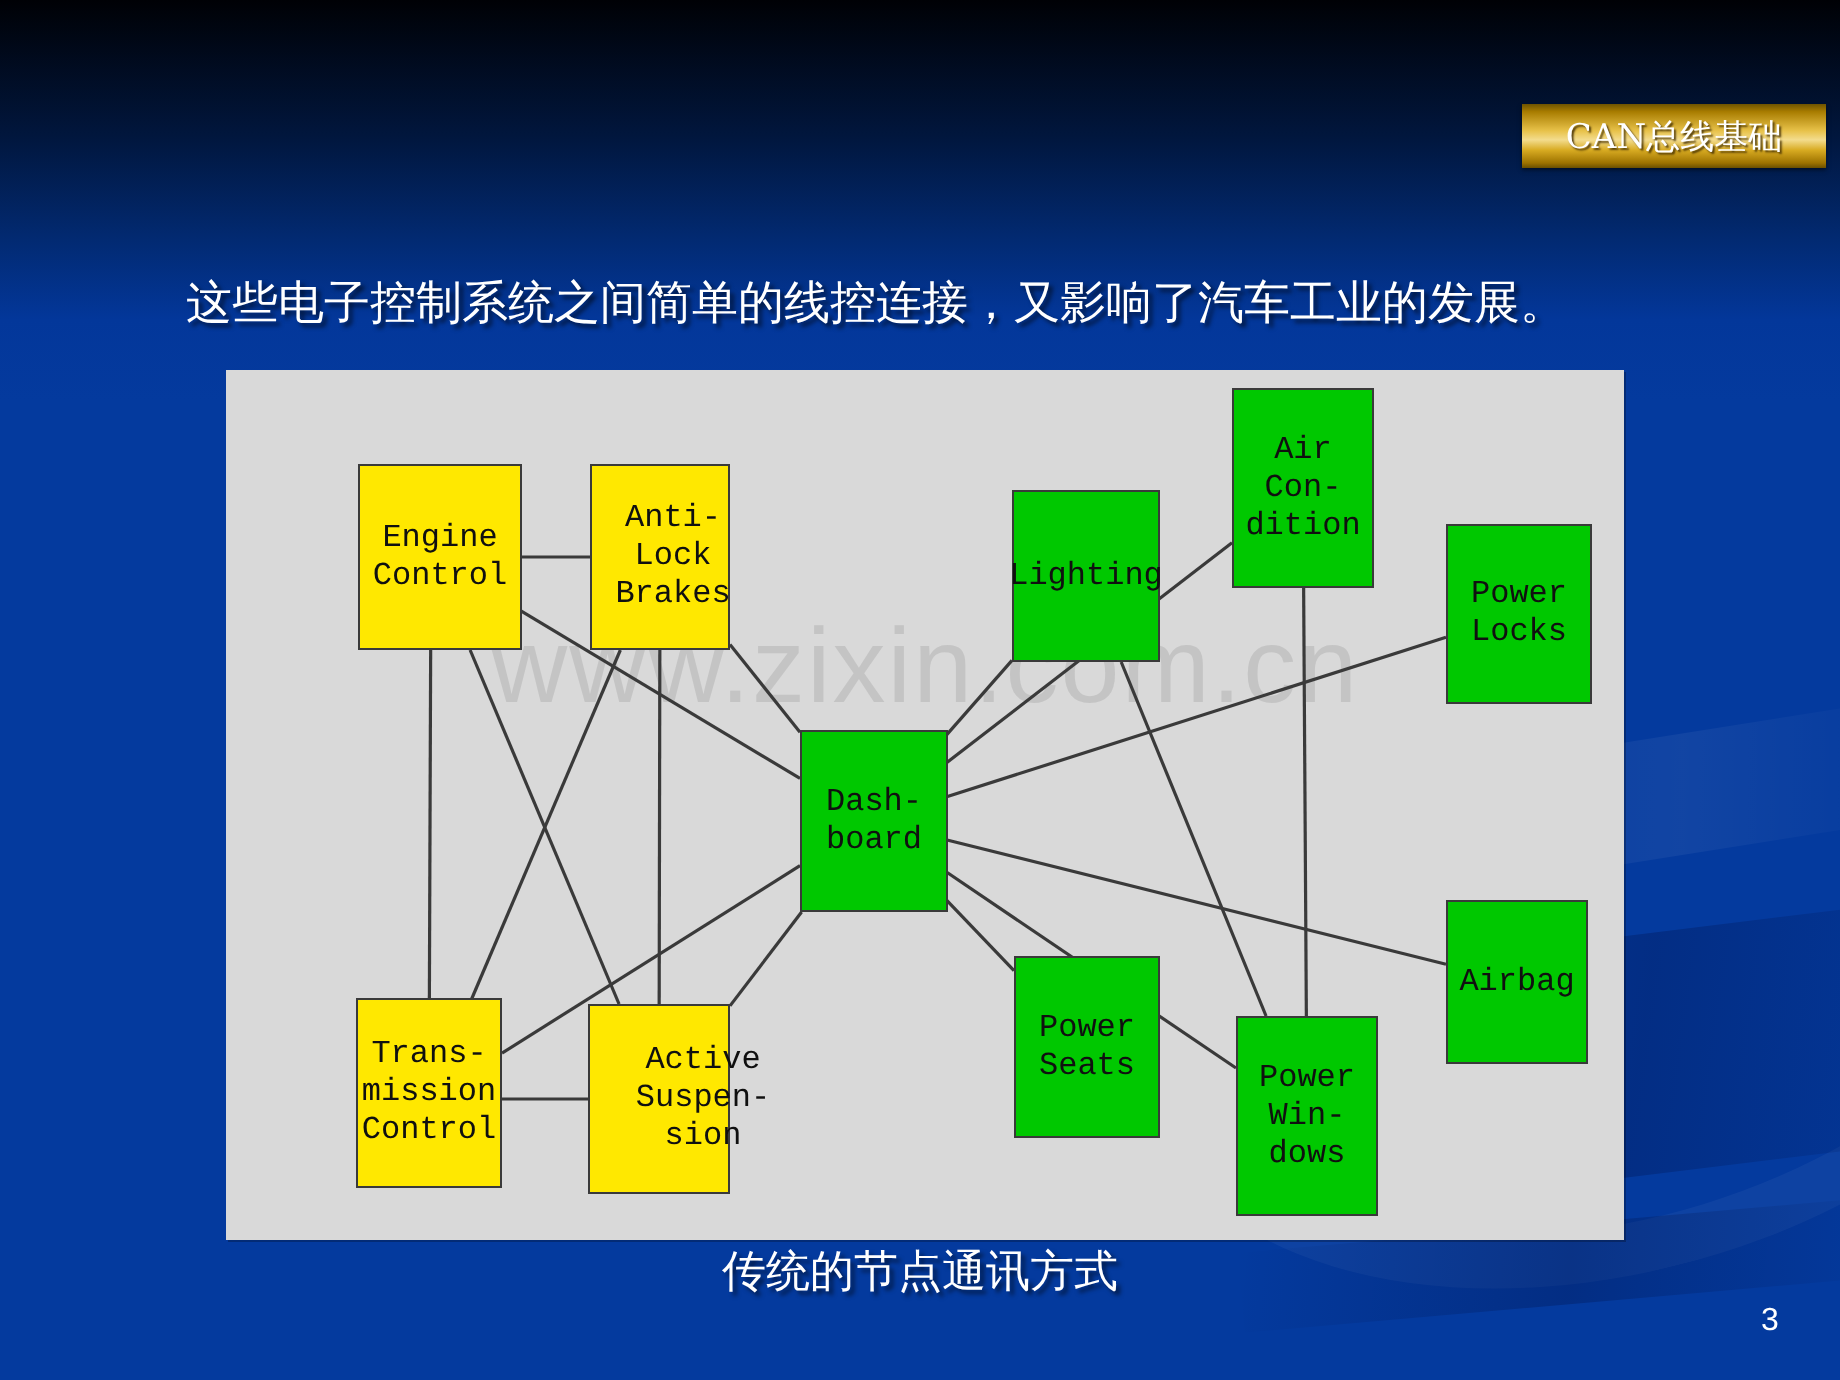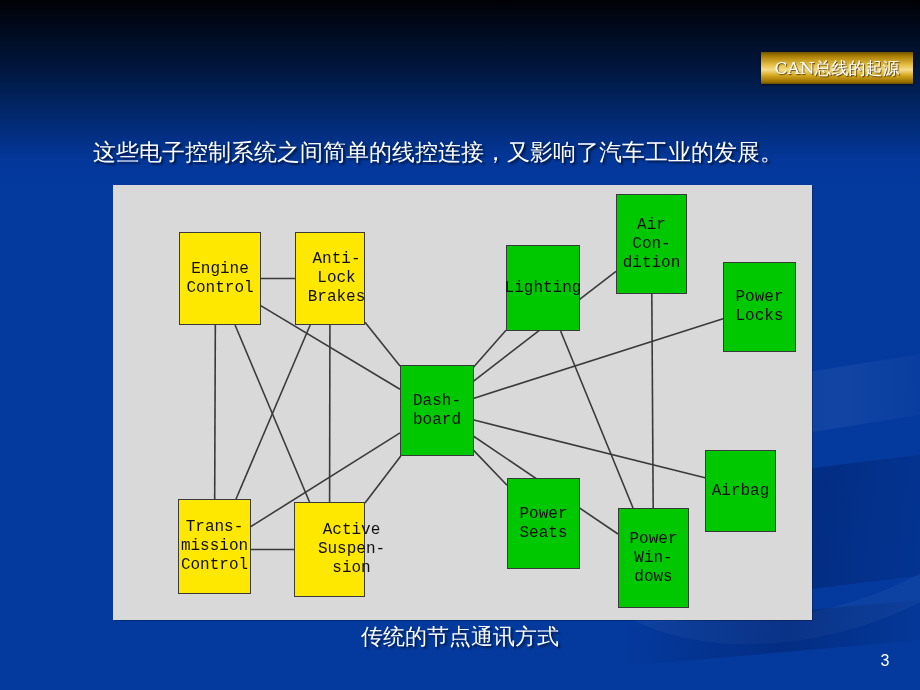--- a/index.html
+++ b/index.html
@@ -197,27 +197,28 @@
 <body>
 
 <div id="slide">
 
   <div class="swoosh sw1"></div>
   <div class="swoosh sw3"></div>
   <div class="swoosh sw2"></div>
   <div class="swoosh sw4"></div>
 
   <div id="badge">
-    <span class="badge-text">CAN总线的起源</span>
+    <span class="badge-text">CAN总线基础</span>
   </div>
 
 
   <div id="subtitle">这些电子控制系统之间简单的线控连接，又影响了汽车工业的发展。</div>
 
   <div id="diagram">
+    <div id="watermark">www.zixin.com.cn</div>
     <svg id="edges" viewBox="0 0 699 435" preserveAspectRatio="none">
         <line x1="139" y1="93.5" x2="182" y2="93.5" stroke="#3a3a3a" stroke-width="1.6"></line>
         <line x1="102.32841328413284" y1="140" x2="101.67527675276753" y2="317" stroke="#3a3a3a" stroke-width="1.6"></line>
         <line x1="122.0608856088561" y1="140" x2="196.51845018450183" y2="317" stroke="#3a3a3a" stroke-width="1.6"></line>
         <line x1="139" y1="115.4" x2="287" y2="204.2" stroke="#3a3a3a" stroke-width="1.6"></line>
         <line x1="252" y1="137.2914691943128" x2="287" y2="181.0829383886256" stroke="#3a3a3a" stroke-width="1.6"></line>
         <line x1="197.18173431734317" y1="140" x2="121.74446494464945" y2="317" stroke="#3a3a3a" stroke-width="1.6"></line>
         <line x1="216.91420664206643" y1="140" x2="216.58763837638375" y2="317" stroke="#3a3a3a" stroke-width="1.6"></line>
         <line x1="138" y1="364.5" x2="181" y2="364.5" stroke="#3a3a3a" stroke-width="1.6"></line>
         <line x1="138" y1="341.5429864253394" x2="287" y2="247.82805429864254" stroke="#3a3a3a" stroke-width="1.6"></line>
@@ -238,21 +239,21 @@
 Lock
 Brakes</div>
         <div class="node green" style="left: 393px; top: 60px; width: 74px; height: 86px;">Lighting</div>
         <div class="node green" style="left: 503px; top: 9px; width: 71px; height: 100px;">Air
 Con-
 dition</div>
         <div class="node green" style="left: 610px; top: 77px; width: 73px; height: 90px;">Power
 Locks</div>
         <div class="node green" style="left: 287px; top: 180px; width: 74px; height: 91px;">Dash-
 board</div>
-        <div class="node green" style="left: 592px; top: 265px; width: 71px; height: 82px;">Airbag</div>
+        <div class="node green" style="left: 610px; top: 265px; width: 71px; height: 82px;">Airbag</div>
         <div class="node green" style="left: 394px; top: 293px; width: 73px; height: 91px;">Power
 Seats</div>
         <div class="node green" style="left: 505px; top: 323px; width: 71px; height: 100px;">Power
 Win-
 dows</div>
         <div class="node yellow" style="left: 65px; top: 314px; width: 73px; height: 95px;">Trans-
 mission
 Control</div>
         <div class="node yellow" style="left: 181px; top: 317px; width: 71px; height: 95px; padding-left: 44px;">Active
 Suspen-

